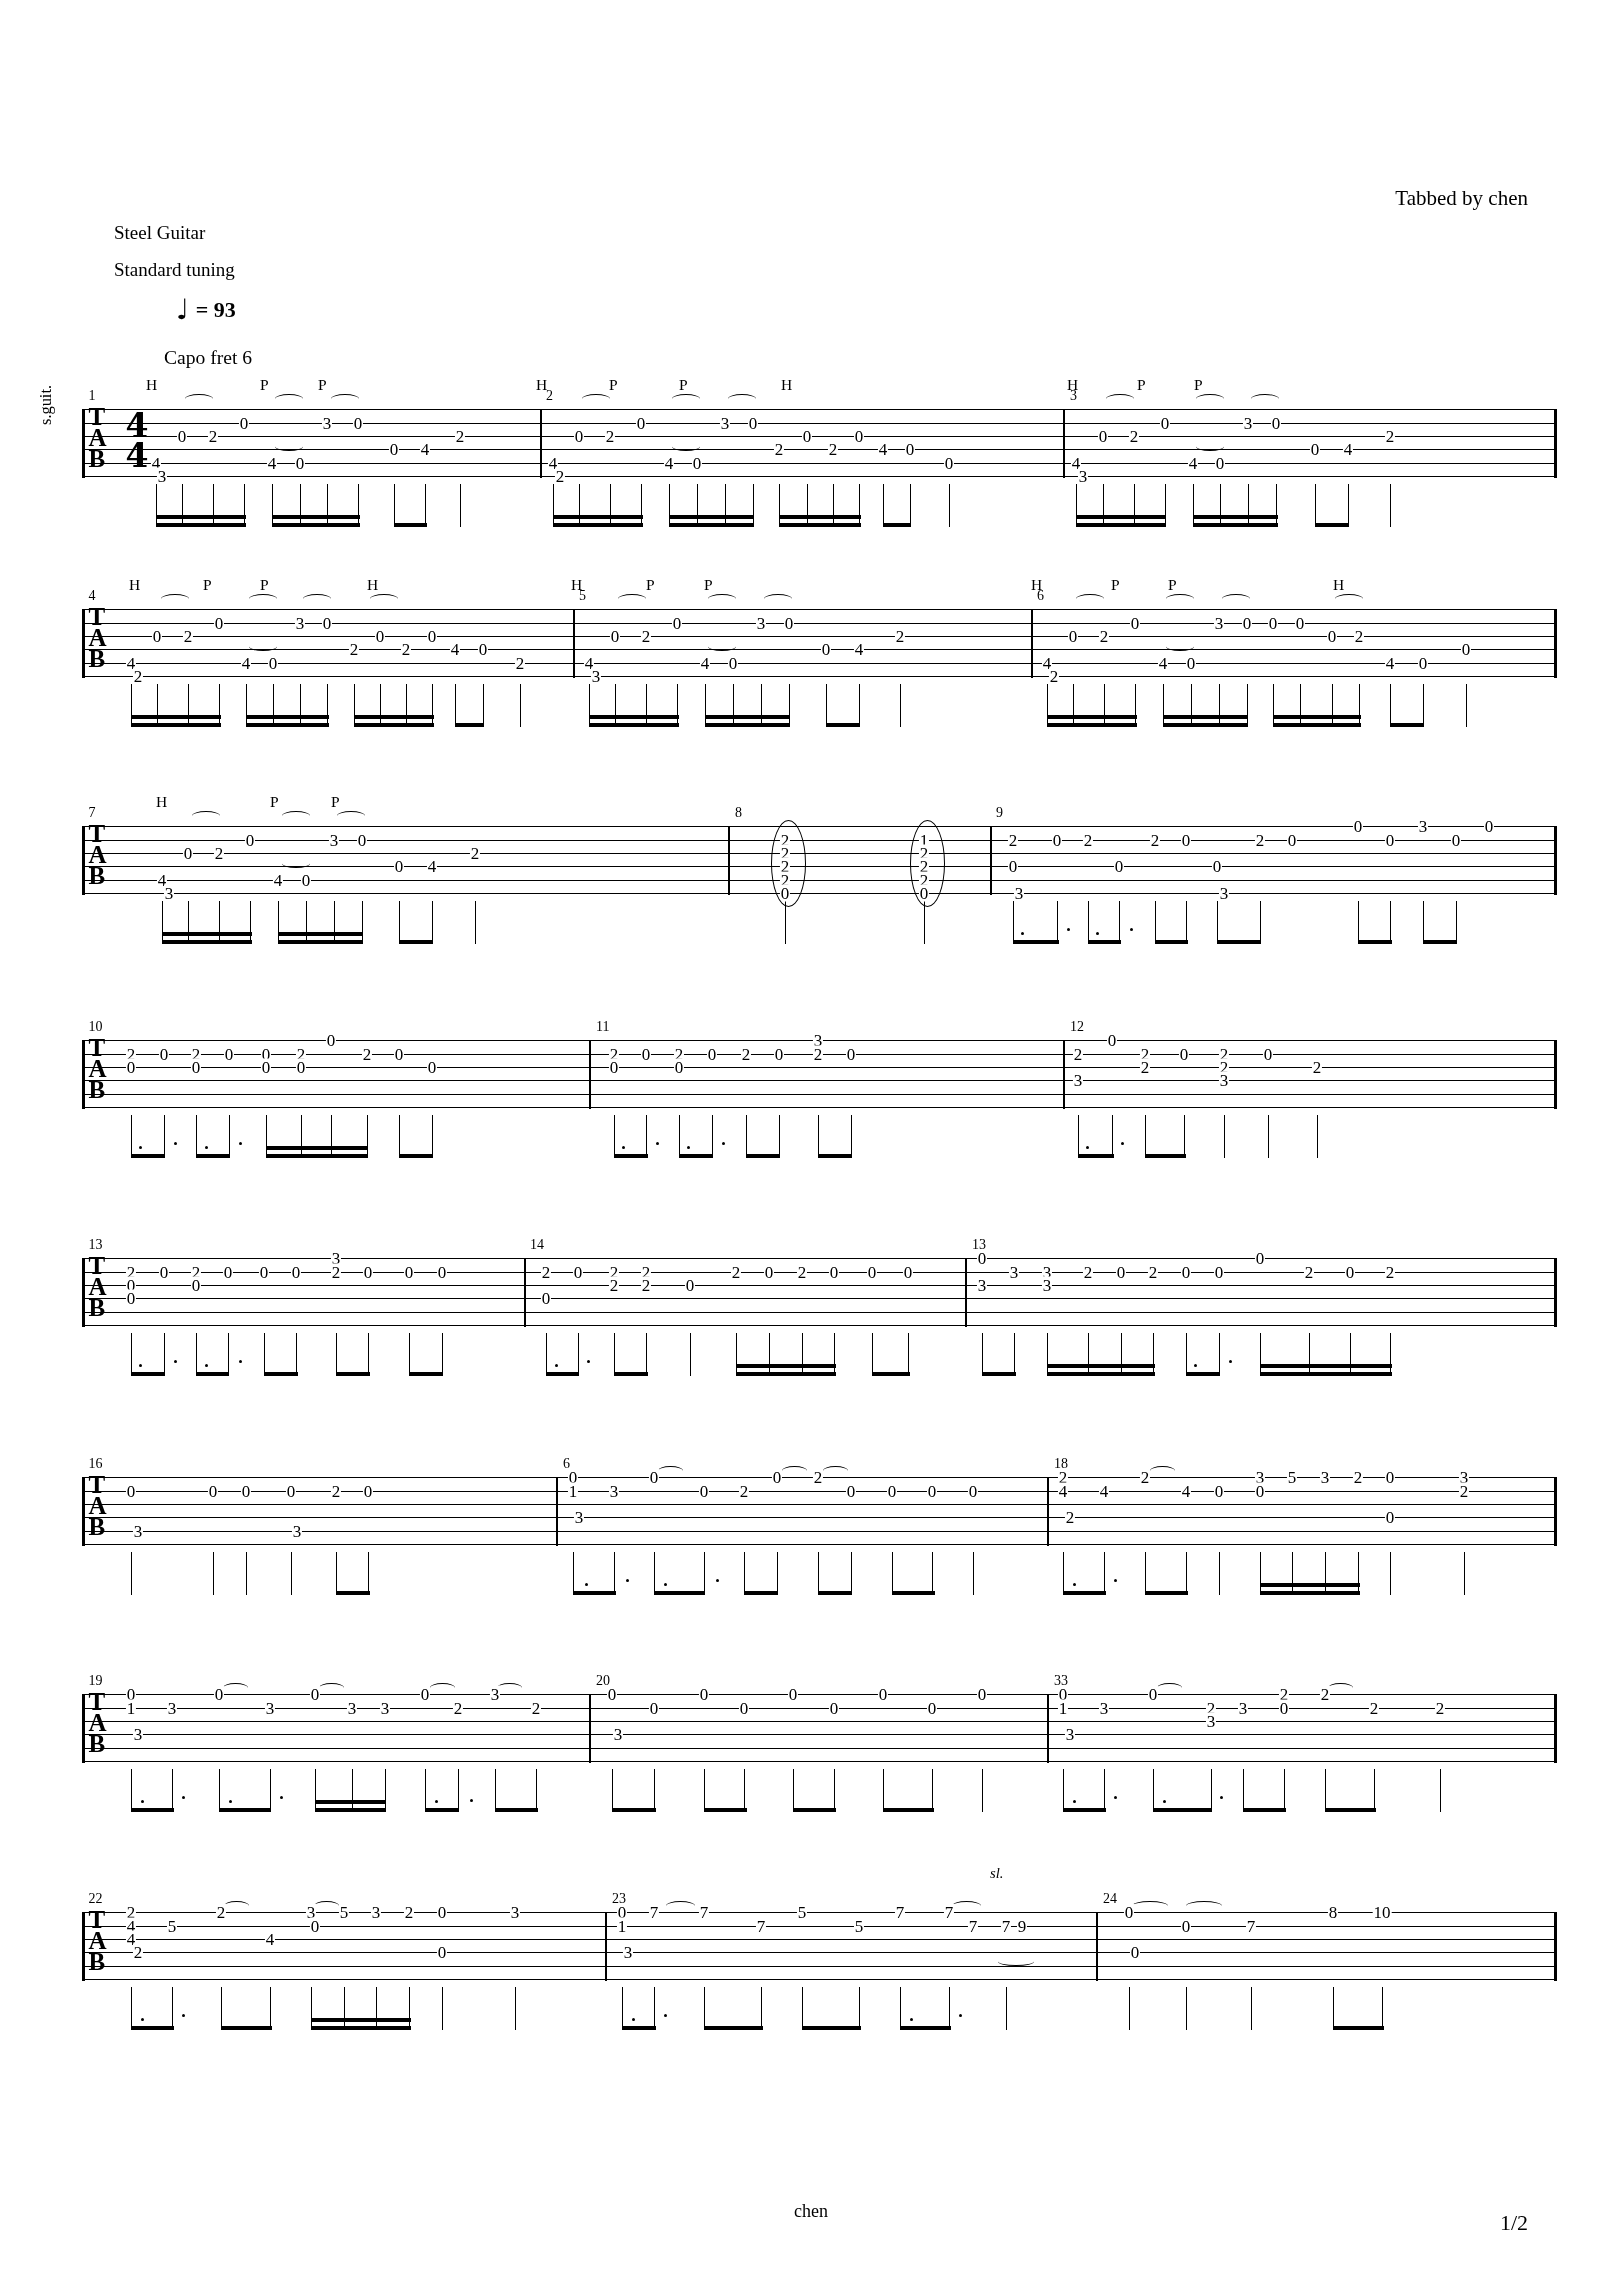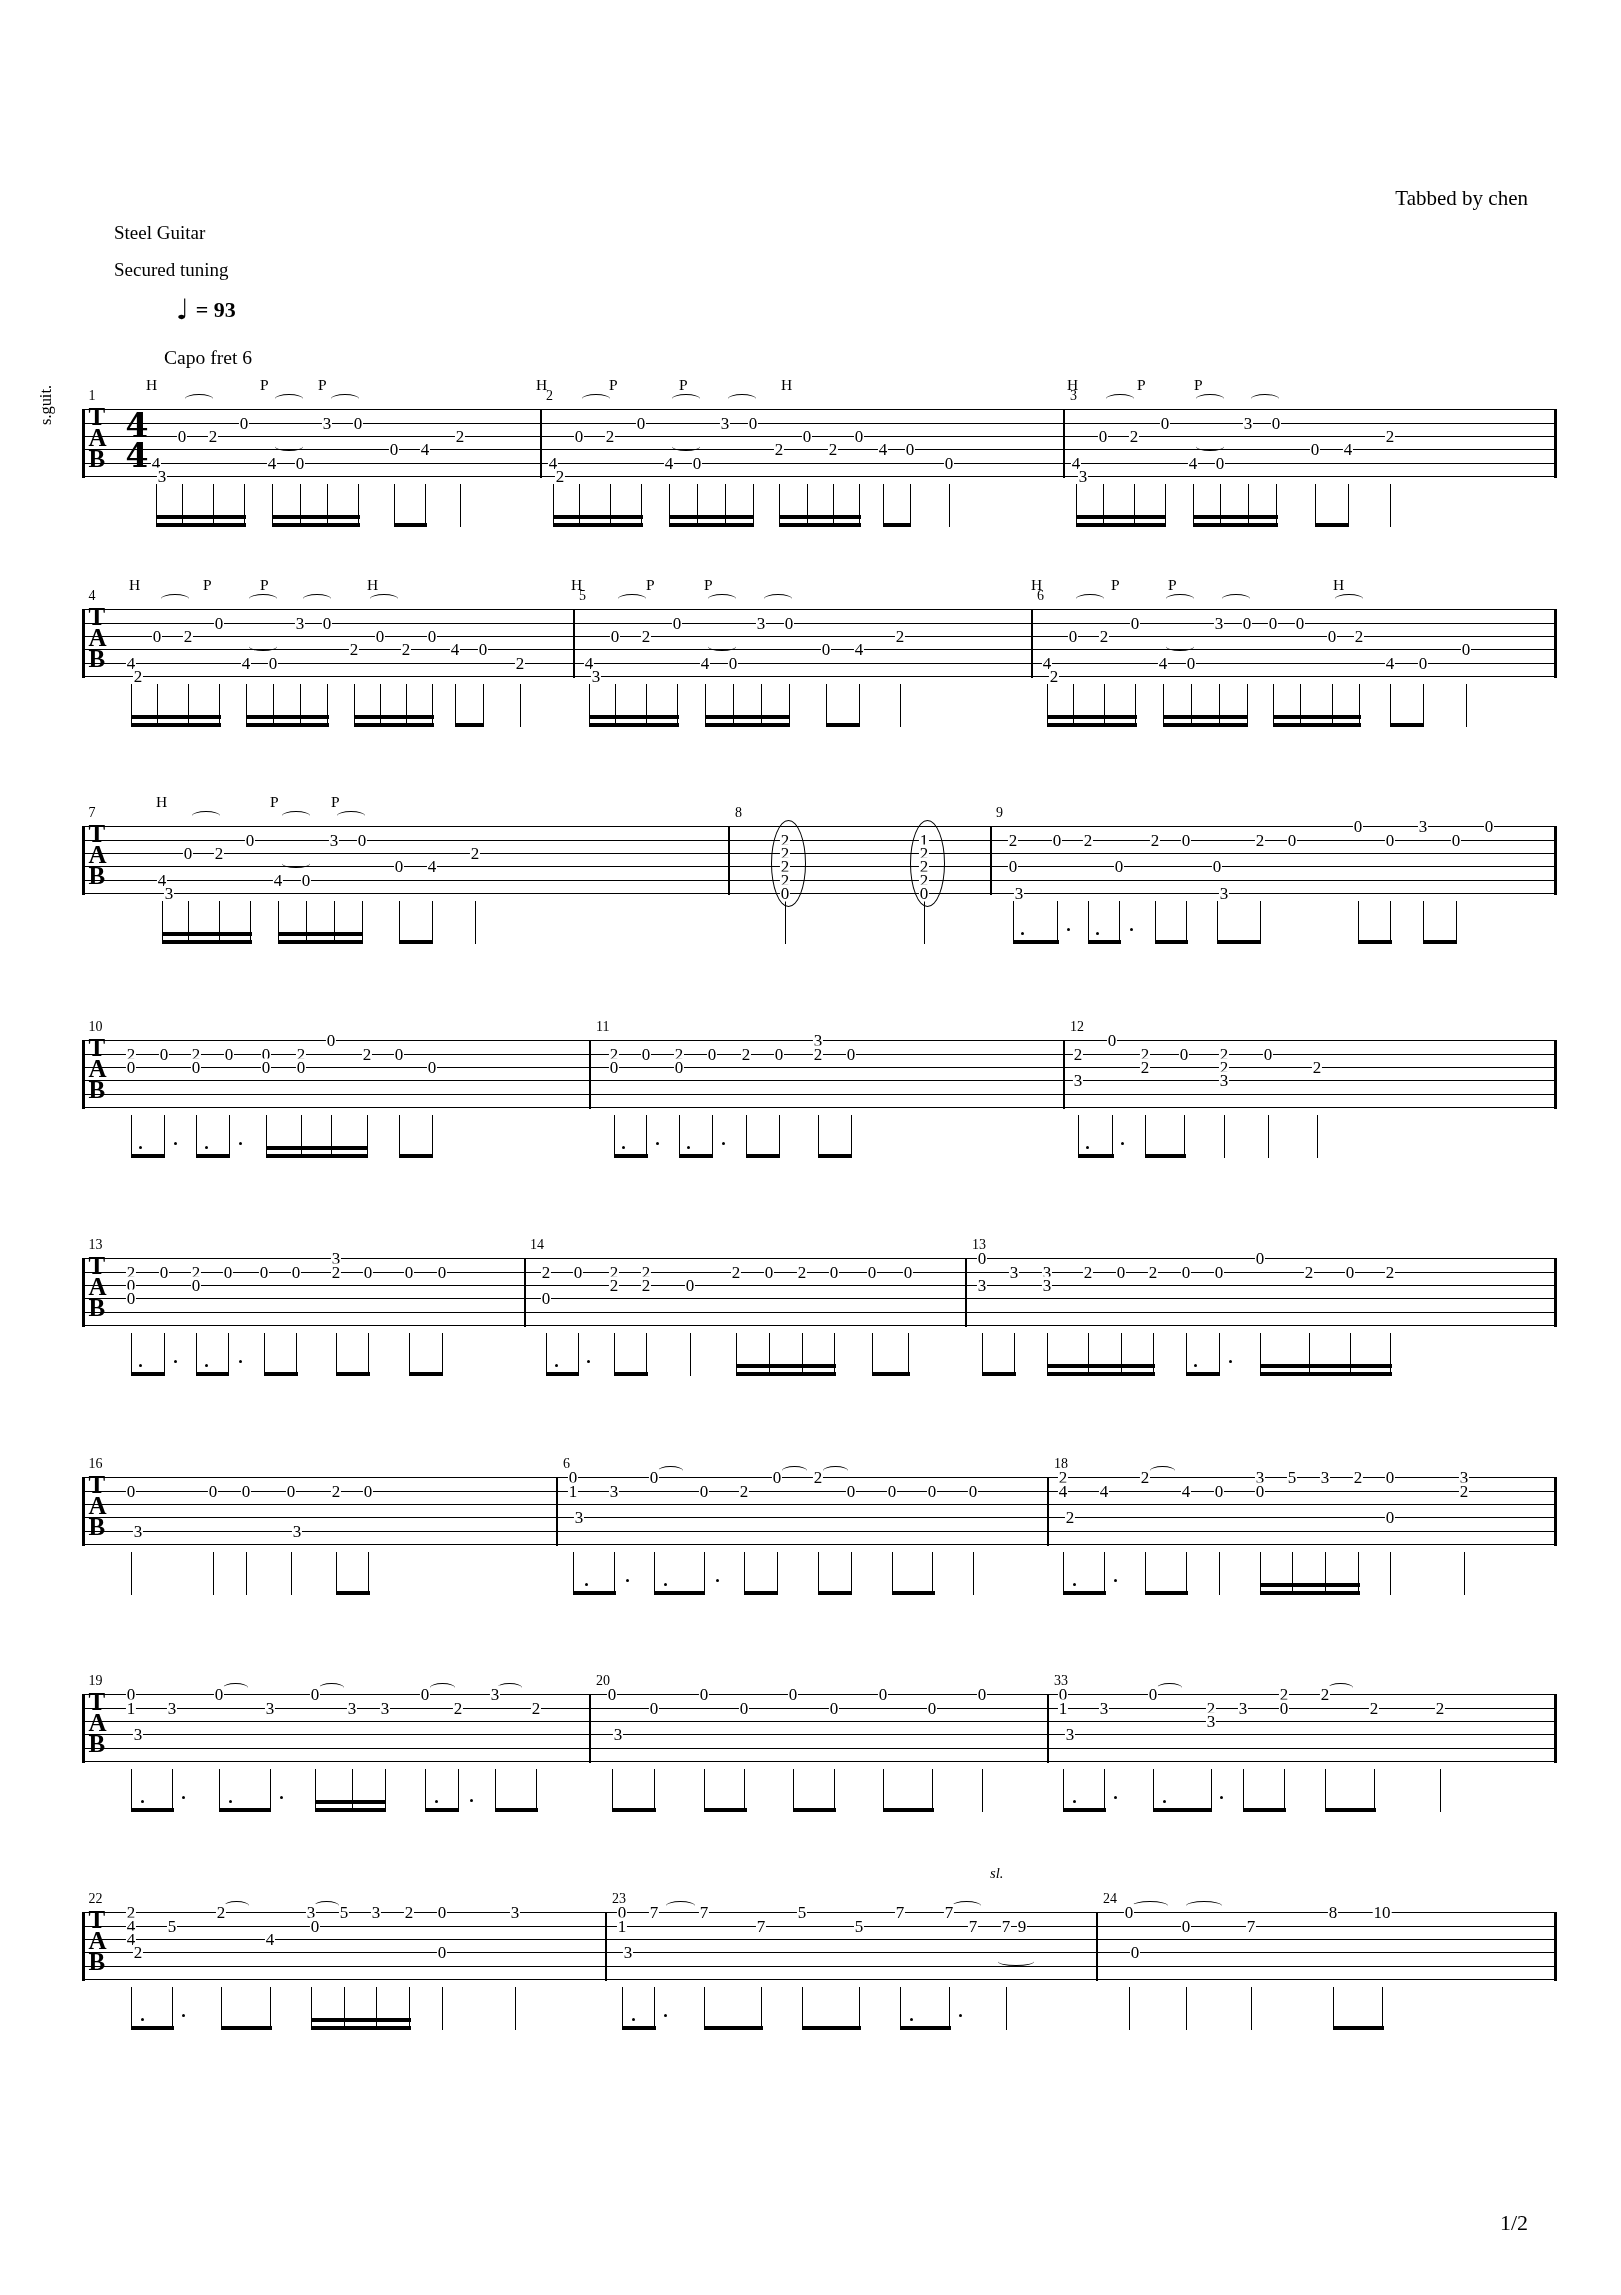--- a/index.html
+++ b/index.html
@@ -49,21 +49,21 @@
   .footer-r{position:absolute;left:0;top:2231px;width:1622px;text-align:center;font-size:19px;}
   .pageno{position:absolute;right:94px;top:2210px;font-size:22px;}
 </style>
 </head>
 <body>
 
 <div class="sheet">
 
   <div class="tabbedby">Tabbed by chen</div>
   <div class="instr">Steel Guitar</div>
-  <div class="tuning">Secured tuning</div>
+  <div class="tuning">Standard tuning</div>
   <div class="tempo">
     <span class="note">♩</span>
     <span>= 93</span>
   </div>
   <div class="capo">Capo fret 6</div>
   <div class="sguit">s.guit.</div>
 
   <div class="system" id="sys1" style="top:409px">
       <div class="staff" style="">
         <div class="line l0" style="top: 0px;"></div>
@@ -1020,15 +1020,16 @@
       <div class="num" style="left: 1169px; top: 13.5px;">7</div>
       <div class="num" style="left: 1251px; top: 0px;">8</div>
       <div class="num" style="left: 1300px; top: 0px;">10</div>
       <div class="tabword" style="">
         <span>T</span>
         <span>A</span>
         <span>B</span>
       </div>
     </div>
 
+  <div class="footer-c">chen</div>
   <div class="pageno">1/2</div>
 </div>
 
 
 </body></html>

